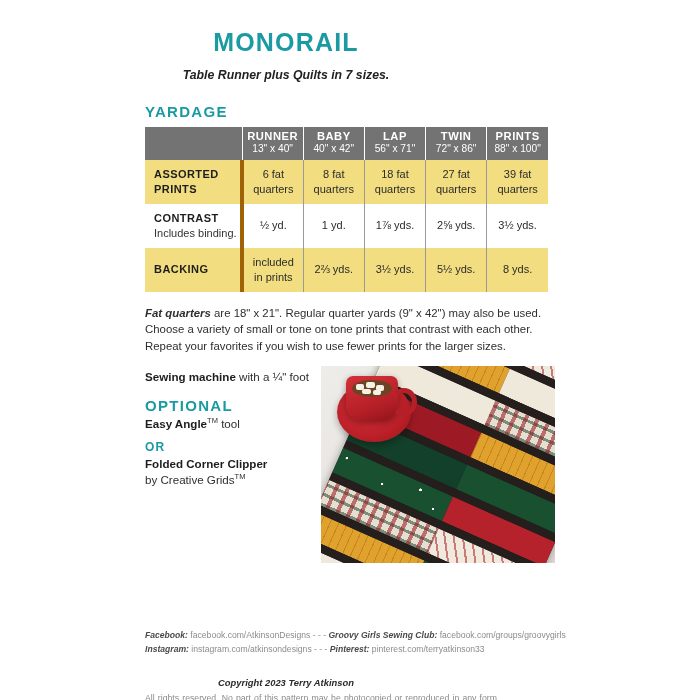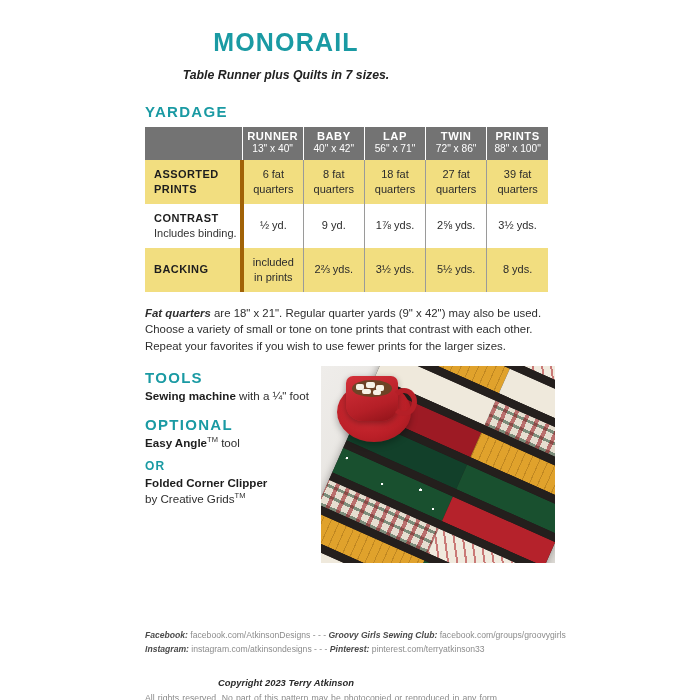--- a/index.html
+++ b/index.html
@@ -385,21 +385,21 @@
       </tr>
       <tr class="row-white">
         <td class="rowlabel">
           <span class="rowlabel-title">CONTRAST</span>
           <span class="rowlabel-sub">Includes binding.</span>
         </td>
         <td>
           <span class="cell-main">½ yd.</span>
         </td>
         <td>
-          <span class="cell-main">9 yd.</span>
+          <span class="cell-main">1 yd.</span>
         </td>
         <td>
           <span class="cell-main">1⅞ yds.</span>
         </td>
         <td>
           <span class="cell-main">2⅝ yds.</span>
         </td>
         <td>
           <span class="cell-main">3½ yds.</span>
         </td>
@@ -426,21 +426,20 @@
         </td>
       </tr>
     </tbody>
   </table>
 
   <p class="note"><b>Fat quarters</b><span> are 18" x 21". Regular quarter yards (9" x 42") may also be used. Choose a variety of small or tone on tone prints that contrast with each other. Repeat your favorites if you wish to use fewer prints for the larger sizes.</span></p>
 
   <div class="lower">
 
     <div class="tools-col">
-      <h2 class="section-head" id="tools-heading">TOOLS</h2>
       <div class="tool-line"><b>Sewing machine</b><span> with a ¼" foot</span></div>
 
       <h2 class="section-head" id="optional-heading">OPTIONAL</h2>
       <div class="tool-line"><b>Easy Angle</b><span class="tm">TM</span><span> tool</span></div>
 
       <h2 class="section-head" id="or-heading">OR</h2>
       <div class="tool-line"><b>Folded Corner Clipper</b></div>
       <div class="tool-line"><span>by Creative Grids</span><span class="tm">TM</span></div>
     </div>
 

